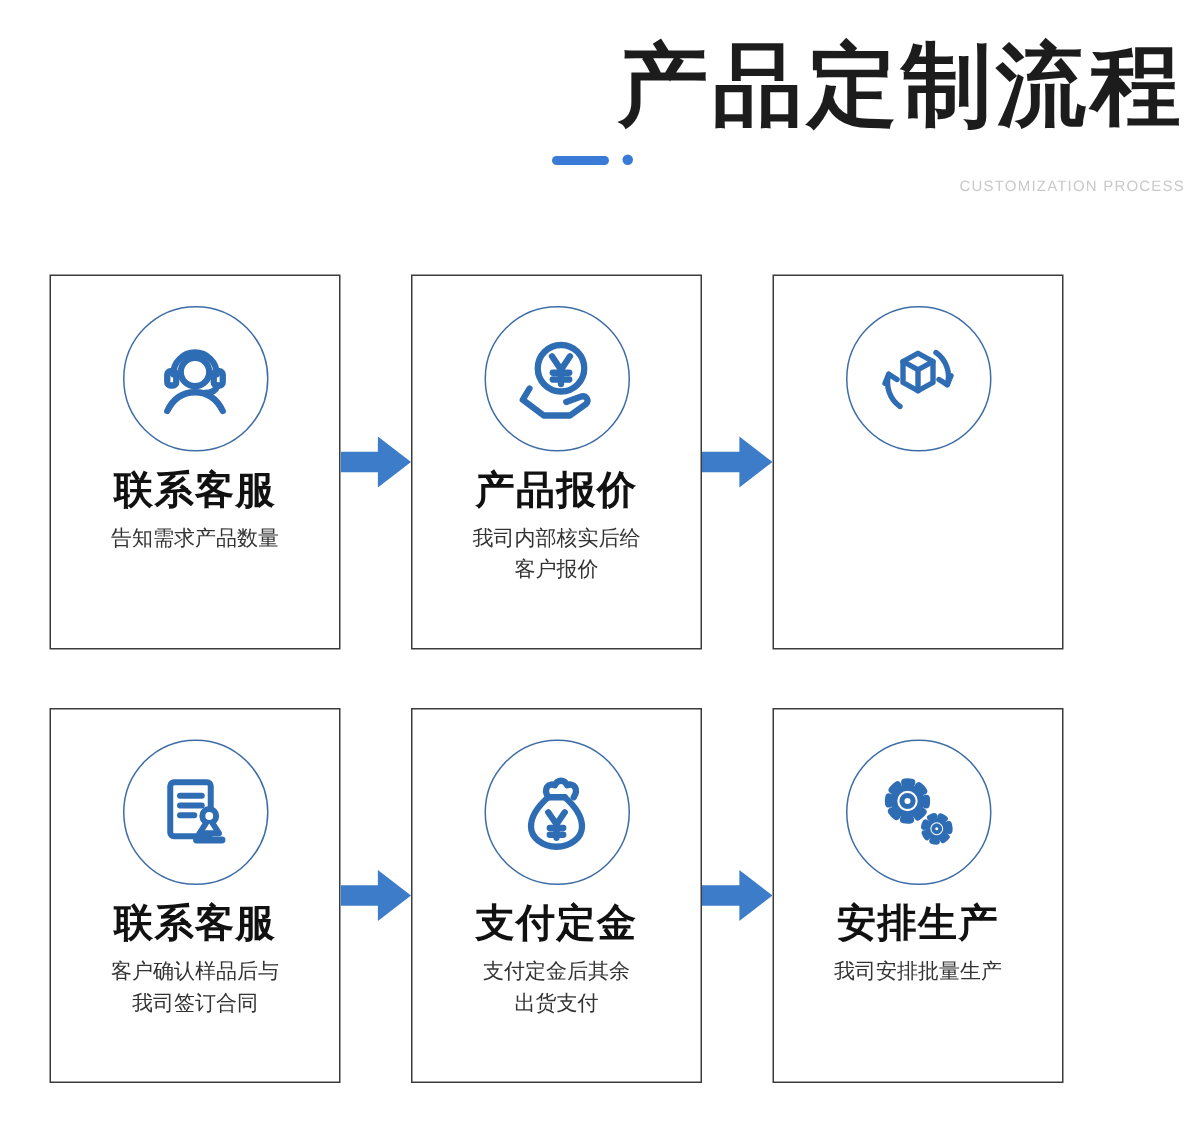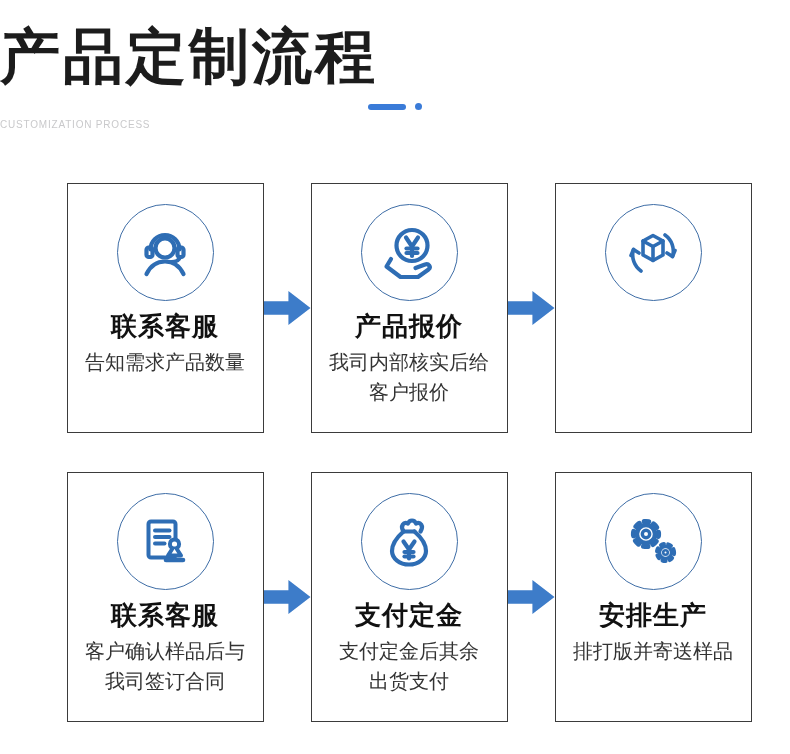--- a/index.html
+++ b/index.html
@@ -14,38 +14,38 @@
   }
   html,body{margin:0;padding:0;background:#ffffff;}
   body{
     width:790px;height:754px;
     font-family:"Liberation Sans","DejaVu Sans",sans-serif;
     -webkit-font-smoothing:antialiased;
   }
   .page{position:relative;width:790px;height:754px;overflow:hidden;background:#fff;}
 
   
-  header{text-align:left;padding-top:24px;}
+  header{text-align:right;padding-top:24px;}
   h1.page-title{
     margin:0;line-height:1.1;
     font-size:60px;font-weight:800;letter-spacing:3px;
     color:var(--title-black);
   }
   .divider{margin-top:13px;display:flex;align-items:center;justify-content:center;}
   .divider .bar{width:38px;height:6px;border-radius:3px;background:var(--divider-blue);}
   .divider .dot{width:7px;height:7px;border-radius:50%;background:var(--divider-blue);margin-left:9px;}
   .subtitle{
     margin-top:9px;font-size:10px;letter-spacing:0.8px;
     color:var(--subtitle-gray);
   }
 
   
   .grid{
-    position:absolute;left:33px;top:183px;width:752px;
-    display:flex;flex-direction:column;row-gap:39px;align-items:center;
+    position:absolute;left:33px;top:183px;width:676px;
+    display:flex;flex-direction:column;row-gap:39px;
   }
   .row{display:flex;height:250px;}
   .card{
     box-sizing:border-box;width:197px;height:100%;
     border:1px solid var(--card-border);background:#fff;
     display:flex;flex-direction:column;align-items:center;
     padding:20px 6px 0 6px;
   }
   .icon-circle{
     box-sizing:border-box;width:97px;height:97px;border-radius:50%;
@@ -55,21 +55,21 @@
   }
   .icon-slot{display:flex;color:var(--icon-blue);}
   .icon-slot svg{width:64px;height:64px;}
   .step-title{
     margin:10px 0 0 0;
     font-size:26px;font-weight:bold;letter-spacing:1px;
     color:#111111;line-height:1.2;
   }
   .step-desc{
     margin:6px 0 0 0;
-    font-size:20px;color:var(--desc-gray);line-height:1.48;
+    font-size:14px;color:var(--desc-gray);line-height:1.48;
     text-align:center;white-space:pre-line;
   }
   .arrow-cell{flex:1;display:flex;align-items:center;justify-content:center;}
   .arrow{
     width:47px;height:36px;background:var(--accent);
     clip-path:polygon(0 31%,53% 31%,53% 3%,100% 50%,53% 97%,53% 69%,0 69%);
   }
 </style>
 </head>
 <body>
@@ -199,17 +199,17 @@
     <circle cx="25" cy="24" r="12.5" stroke-width="5.2" stroke-dasharray="4.4 5.4" stroke-dashoffset="2"></circle>
     <circle cx="25" cy="24" r="9" stroke-width="4.4"></circle>
     <circle cx="25" cy="24" r="3.7" stroke-width="3.4"></circle>
     <circle cx="44.5" cy="42.5" r="8.6" stroke-width="4" stroke-dasharray="3.2 4.2" stroke-dashoffset="1.5"></circle>
     <circle cx="44.5" cy="42.5" r="6" stroke-width="3.4"></circle>
     <circle cx="44.5" cy="42.5" r="2.3" stroke-width="2.6"></circle>
   </svg>
             </span>
     </div>
     <h2 class="step-title">安排生产</h2>
-    <p class="step-desc">排打版并寄送样品</p>
+    <p class="step-desc">我司安排批量生产</p>
   </section>
 </div>
     </main>
 </div>
 
 </body></html>

